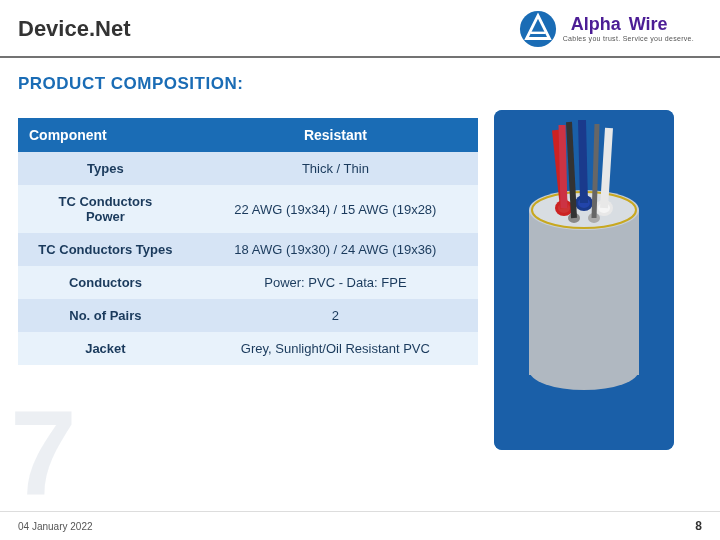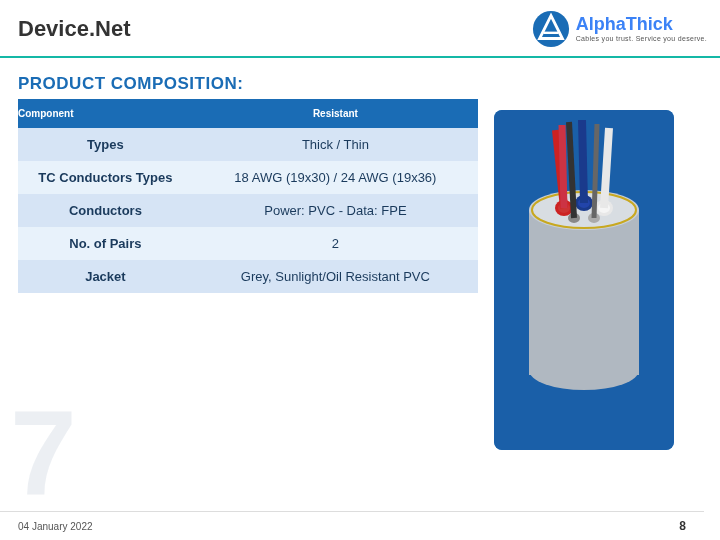--- a/index.html
+++ b/index.html
@@ -10,22 +10,22 @@
       background: #fff;
       overflow: hidden;
       position: relative;
     }
 
     
     .header {
       display: flex;
       align-items: center;
       justify-content: space-between;
-      padding: 10px 13px 8px 18px;
-      border-bottom: 2px solid #14b8a6;
+      padding: 10px 26px 8px 18px;
+      border-bottom: 2px solid #737373;
     }
     .header-title {
       font-size: 22px;
       font-weight: bold;
       color: #333;
     }
     .logo-area {
       display: flex;
       align-items: center;
       gap: 6px;
@@ -38,56 +38,57 @@
       display: flex;
       flex-direction: column;
       line-height: 1.1;
     }
     .logo-alphawire {
       font-size: 18px;
       font-weight: bold;
       color: #1a6cb5;
     }
     .logo-alphawire span {
-      color: #3b82f6;
+      color: #4c1d95;
+      margin-left: 8px;
     }
     .logo-tagline {
       font-size: 7px;
       color: #555;
       letter-spacing: 0.3px;
     }
 
     
     .main {
       padding: 16px 18px 0 18px;
       display: flex;
       gap: 16px;
     }
     .section-title {
       font-size: 17px;
       font-weight: bold;
       color: #1a6cb5;
-      margin-bottom: 5px;
+      margin-bottom: 24px;
       letter-spacing: 0.5px;
     }
     .table-wrapper {
       flex: 0 0 460px;
     }
     .comp-table {
       width: 100%;
       border-collapse: collapse;
       font-size: 13px;
     }
     .comp-table thead tr {
       background: #1a6cb5;
       color: #fff;
     }
     .comp-table thead th {
-      padding: 9px 0;
-      font-size: 10px;
+      padding: 9px 11px;
+      font-size: 14px;
       font-weight: bold;
     }
     .comp-table thead th:first-child {
       width: 38%;
       text-align: left;
     }
     .comp-table thead th:last-child {
       width: 62%;
       text-align: center;
     }
@@ -123,21 +124,21 @@
     .cable-svg-wrapper {
       width: 100%;
       height: 100%;
     }
 
     
     .footer {
       position: absolute;
       bottom: 0;
       left: 0;
-      right: 16px;
+      right: 0;
       display: flex;
       justify-content: space-between;
       align-items: center;
       padding: 7px 18px;
       border-top: 1px solid #ddd;
       font-size: 10px;
       color: #555;
     }
     .footer-page {
       font-size: 12px;
@@ -165,21 +166,21 @@
   <span class="header-title">Device.Net</span>
   <div class="logo-area">
 
     <svg class="logo-icon" viewBox="0 0 40 40" xmlns="http://www.w3.org/2000/svg">
       <circle cx="20" cy="20" r="19" fill="#1a6cb5"></circle>
       <polygon points="20,6 32,30 8,30" fill="none" stroke="white" stroke-width="3"></polygon>
       <line x1="12" y1="24" x2="28" y2="24" stroke="white" stroke-width="2.5"></line>
     </svg>
     <div class="logo-text-block">
       <div class="logo-alphawire">
-        <span>Alpha</span><span>Thick</span>
+        <span>Alpha</span><span>Wire</span>
       </div>
       <div class="logo-tagline">Cables you trust. Service you deserve.</div>
     </div>
   </div>
 </div>
 
 <div class="main">
   <div class="table-wrapper">
     <div class="section-title">PRODUCT COMPOSITION:</div>
     <table class="comp-table">
@@ -188,20 +189,24 @@
           <th>Component</th>
           <th>Resistant</th>
         </tr>
       </thead>
       <tbody id="table-body">
       <tr>
             <td>Types</td>
             <td>Thick / Thin</td>
           </tr>
           <tr>
+            <td>TC Conductors Power</td>
+            <td>22 AWG (19x34) / 15 AWG (19x28)</td>
+          </tr>
+          <tr>
             <td>TC Conductors Types</td>
             <td>18 AWG (19x30) / 24 AWG (19x36)</td>
           </tr>
           <tr>
             <td>Conductors</td>
             <td>Power: PVC - Data: FPE</td>
           </tr>
           <tr>
             <td>No. of Pairs</td>
             <td>2</td>

